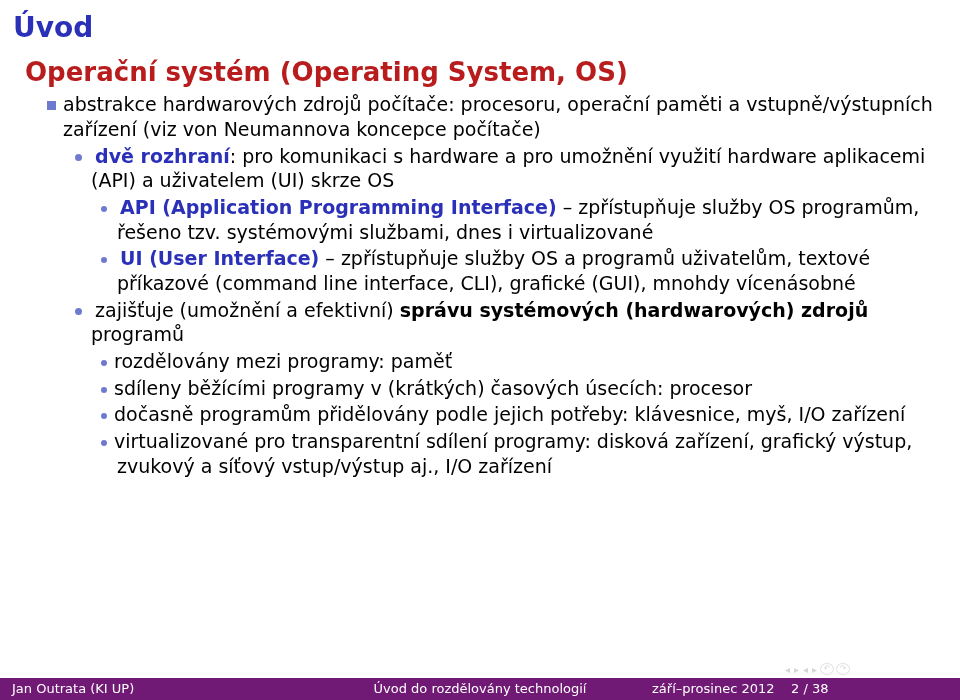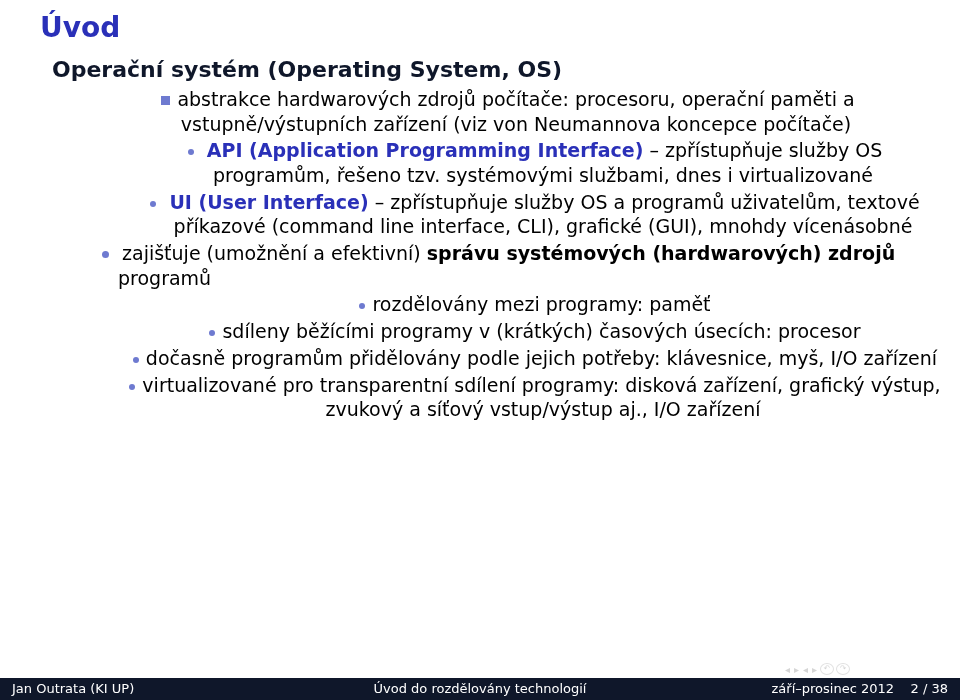--- a/index.html
+++ b/index.html
@@ -9,42 +9,40 @@
     height: 700px;
     font-family: "Segoe UI", "DejaVu Sans", sans-serif;
     background: #fff;
     color: #000;
     position: relative;
     overflow: hidden;
     font-size: 19px;
     line-height: 1.3;
   }
   .slide {
-    padding: 10px 18px 0 28px;
-    margin-left: 12px;
+    padding: 10px 18px 0 13px;
   }
   .title {
     color: #2a30b8;
     font-weight: bold;
     font-size: 28px;
     margin-bottom: 10px;
   }
   .heading {
-    color: #0f172a;
+    color: #b91c1c;
     font-weight: bold;
-    font-size: 22px;
+    font-size: 26px;
     margin-left: 12px;
     margin-bottom: 2px;
   }
   .b1 {
     margin-left: 34px;
     text-indent: -16px;
     padding-left: 16px;
     margin-bottom: 2px;
-    text-align: center;
   }
   .b1::before {
     content: "";
     display: inline-block;
     width: 9px; height: 9px;
     background: #6e7ad0;
     margin-right: 7px;
     position: relative;
     top: -1px;
   }
@@ -62,21 +60,20 @@
     border-radius: 50%;
     margin-right: 7px;
     position: relative;
     top: -2px;
   }
   .b3 {
     margin-left: 88px;
     text-indent: -16px;
     padding-left: 16px;
     margin-bottom: 2px;
-    text-align: center;
   }
   .b3::before {
     content: "";
     display: inline-block;
     width: 6px; height: 6px;
     background: #6e7ad0;
     border-radius: 50%;
     margin-right: 7px;
     position: relative;
     top: -2px;
@@ -101,44 +98,47 @@
     width: 10px; height: 10px;
     line-height: 9px;
     text-align: center;
     font-size: 8px;
   }
 
   .footer {
     position: absolute;
     left: 0; right: 0; bottom: 0;
     height: 22px;
-    background: #0f172a;
+    background: #701a75;
     color: #fff;
     font-size: 13px;
     display: flex;
   }
   .footer .cell {
     flex: 1;
     display: flex;
     align-items: center;
     padding: 0 12px;
     white-space: nowrap;
   }
   .footer .cell.center { justify-content: center; }
-  .footer .cell.right { justify-content: flex-end; }
+  .footer .cell.right { }
 </style>
 </head>
 <body>
 
 <div class="slide">
   <div class="title">Úvod</div>
   <div class="heading">Operační systém (Operating System, OS)</div>
 
   <div class="b1">abstrakce hardwarových zdrojů počítače: procesoru, operační paměti a vstupně/výstupních zařízení (viz von Neumannova koncepce počítače)</div>
 
+  <div class="b2">
+    <span class="blue">dvě rozhraní</span><span>: pro komunikaci s hardware a pro umožnění využití hardware aplikacemi (API) a uživatelem (UI) skrze OS</span>
+  </div>
 
   <div class="b3">
     <span class="blue">API (Application Programming Interface)</span><span> – zpřístupňuje služby OS programům, řešeno tzv. systémovými službami, dnes i virtualizované</span>
   </div>
 
   <div class="b3">
     <span class="blue">UI (User Interface)</span><span> – zpřístupňuje služby OS a programů uživatelům, textové příkazové (command line interface, CLI), grafické (GUI), mnohdy vícenásobné</span>
   </div>
 
   <div class="b2">

